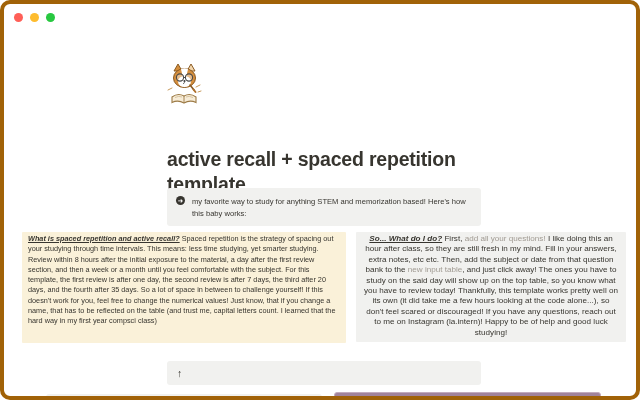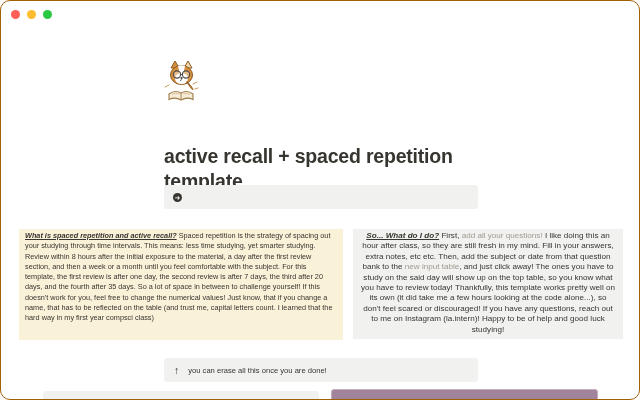--- a/index.html
+++ b/index.html
@@ -1,17 +1,17 @@
 <!DOCTYPE html>
 <html><head>
 <meta charset="utf-8">
 <style>
   html,body{margin:0;padding:0;background:#fff;}
   body{width:640px;height:400px;overflow:hidden;font-family:"Liberation Sans",sans-serif;-webkit-font-smoothing:antialiased;}
-  .window{position:relative;width:640px;height:400px;background:#ffffff;border:1px solid #a16207;border-radius:10px;box-sizing:border-box;overflow:hidden;}
+  .window{position:relative;width:640px;height:400px;background:#ffffff;border:4px solid #a16207;border-radius:10px;box-sizing:border-box;overflow:hidden;}
   .traffic{position:absolute;top:9px;left:10px;display:flex;gap:7px;}
   .traffic span{width:9px;height:9px;border-radius:50%;display:block;}
   .page-icon{position:absolute;left:161px;top:59px;width:38px;height:44px;}
   .page-title{position:absolute;left:163px;top:130px;width:330px;font-size:19.5px;line-height:1.3;font-weight:700;color:#37352f;letter-spacing:-0.2px;}
   .callout{position:absolute;background:#f1f1ef;border-radius:3px;box-sizing:border-box;display:flex;align-items:flex-start;color:#37352f;}
   .callout.intro{left:163px;top:184px;width:314px;padding:7px 12px 7px 9px;gap:7px;}
   .callout.intro .txt{font-size:7.6px;line-height:11.5px;padding-top:1px;}
   .arrow-circle{flex:0 0 auto;width:9px;height:9px;border-radius:50%;background:#37352f;color:#fff;font-size:6.5px;line-height:9px;text-align:center;margin-top:1px;}
   .cols{position:absolute;left:18px;top:228px;display:flex;align-items:flex-start;}
   .colblock{box-sizing:border-box;color:#37352f;border-radius:1px;}
@@ -62,28 +62,28 @@
       <path d="M7 34 Q13 29.5 19 33 Q25 29.5 31 34 L31 39.5 Q25 36.5 19 40 Q13 36.5 7 39.5 Z" fill="#f7ecd7" stroke="#9c7a45" stroke-width="1.1"></path>
       <path d="M19 33 L19 40" stroke="#9c7a45" stroke-width="0.9"></path>
       <path d="M10 34.5 Q14 32.5 17 34 M21 34 Q24 32.5 28 34.5" stroke="#c9b189" stroke-width="0.7" fill="none"></path>
     </svg>
   </div>
 
   <h1 class="page-title">active recall + spaced repetition template</h1>
 
   <div class="callout intro">
     <span class="arrow-circle">➜</span>
+    <span class="txt">my favorite way to study for anything STEM and memorization based! Here's how this baby works:</span>
   </div>
 
   <div class="cols">
     <div class="colblock col-left" style="background-color: rgb(250, 241, 217);"><span class="lead">What is spaced repetition and active recall?</span><span> Spaced repetition is the strategy of spacing out your studying through time intervals. This means: less time studying, yet smarter studying. Review within 8 hours after the initial exposure to the material, a day after the first review section, and then a week or a month until you feel comfortable with the subject. For this template, the first review is after one day, the second review is after 7 days, the third after 20 days, and the fourth after 35 days. So a lot of space in between to challenge yourself! If this doesn't work for you, feel free to change the numerical values! Just know, that if you change a name, that has to be reflected on the table (and trust me, capital letters count. I learned that the hard way in my first year compsci class)</span></div>
     <div class="colblock col-right" style="background-color: rgb(241, 241, 239);"><span class="lead">So... What do I do?</span><span> First, </span><span class="link">add all your questions!</span><span> I like doing this an hour after class, so they are still fresh in my mind. Fill in your answers, extra notes, etc etc. Then, add the subject or date from that question bank to the </span><span class="link">new input table</span><span>, and just click away! The ones you have to study on the said day will show up on the top table, so you know what you have to review today!  Thankfully, this template works pretty well on its own (it did take me a few hours looking at the code alone...), so don't feel scared or discouraged! If you have any questions, reach out to me on Instagram (la.intern)! Happy to be of help and good luck studying!</span></div>
   </div>
 
   <div class="callout bottom">
     <span class="up-arrow">↑</span>
-    <span class="txt">you can erase all this once you are done!</span>
   </div>
 
   <div class="preview-bar preview-gray"></div>
   <div class="preview-bar preview-purple"></div>
 
 </div>
 
 </body></html>

